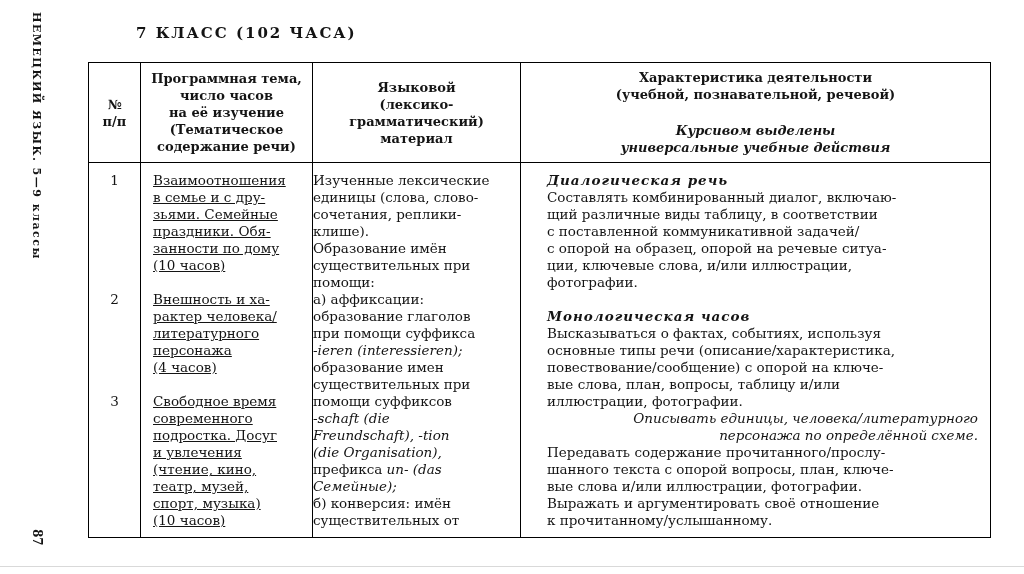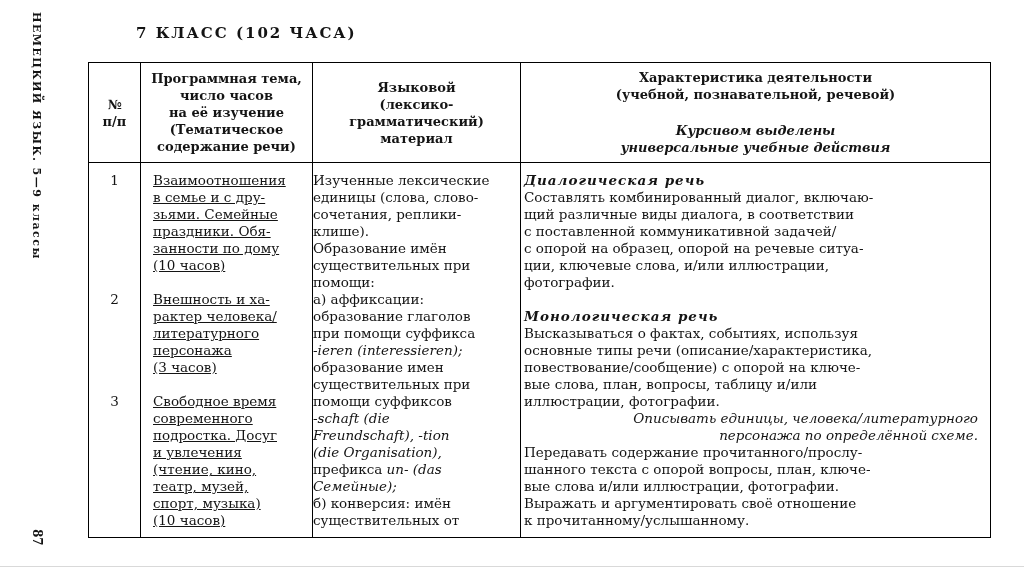--- a/index.html
+++ b/index.html
@@ -63,21 +63,21 @@
   }
   td.cell { font-size: 13.5px; line-height: 17px; }
   td.num-cell { padding-top: 9px; text-align: center; }
   .num { display: block; font-size: 13.5px; }
   .num-1 { height: 119px; }
   .num-2 { height: 102px; }
   td.topic-cell { padding: 9px 6px 8px 12px; text-decoration: underline; }
   .topic { white-space: pre-line; margin-bottom: 17px; }
   .topic:last-child { margin-bottom: 0; }
   td.lang-cell { padding: 9px 8px 8px 0; white-space: pre-line; }
-  td.char-cell { padding: 9px 12px 8px 3px; margin-top: 10px; }
+  td.char-cell { padding: 9px 12px 8px 26px; margin-top: 10px; }
   .para { white-space: pre-line; }
   .bi { font-weight: bold; font-style: italic; letter-spacing: 1px; }
   .it { font-style: italic; text-align: right; }
   .gap-before { margin-top: 17px; }
   .hdr-italic { font-style: italic; display: block; margin-top: 19px; }
 </style>
 </head>
 <body>
 
 <div class="page">
@@ -123,21 +123,21 @@
           <div class="topic">Взаимоотношения
 в семье и с дру-
 зьями. Семейные
 праздники. Обя-
 занности по дому
 (10 часов)</div>
           <div class="topic">Внешность и ха-
 рактер человека/
 литературного
 персонажа
-(3 часов)</div>
+(4 часов)</div>
           <div class="topic">Свободное время
 современного
 подростка. Досуг
 и увлечения
 (чтение, кино,
 театр, музей,
 спорт, музыка)
 (10 часов)</div>
         </td>
         <td class="cell lang-cell"><span>Изученные лексические
@@ -157,26 +157,26 @@
 </span><span class="it">-schaft (die
 Freundschaft), -tion
 (die Organisation),</span><span>
 префикса </span><span class="it">un- (das
 Семейные);</span><span>
 б) конверсия: имён
 существительных от</span></td>
         <td class="cell char-cell">
           <div class="para"><span class="bi">Диалогическая речь</span></div>
           <div class="para">Составлять комбинированный диалог, включаю-
-щий различные виды диалога, в соответствии
+щий различные виды таблицу, в соответствии
 с поставленной коммуникативной задачей/
 с опорой на образец, опорой на речевые ситуа-
 ции, ключевые слова, и/или иллюстрации,
 фотографии.</div>
-          <div class="para gap-before"><span class="bi">Монологическая речь</span></div>
+          <div class="para gap-before"><span class="bi">Монологическая часов</span></div>
           <div class="para">Высказываться о фактах, событиях, используя
 основные типы речи (описание/характеристика,
 повествование/сообщение) с опорой на ключе-
 вые слова, план, вопросы, таблицу и/или
 иллюстрации, фотографии.</div>
           <div class="para it">Описывать единицы, человека/литературного
 персонажа по определённой схеме.</div>
           <div class="para">Передавать содержание прочитанного/прослу-
 шанного текста с опорой вопросы, план, ключе-
 вые слова и/или иллюстрации, фотографии.

